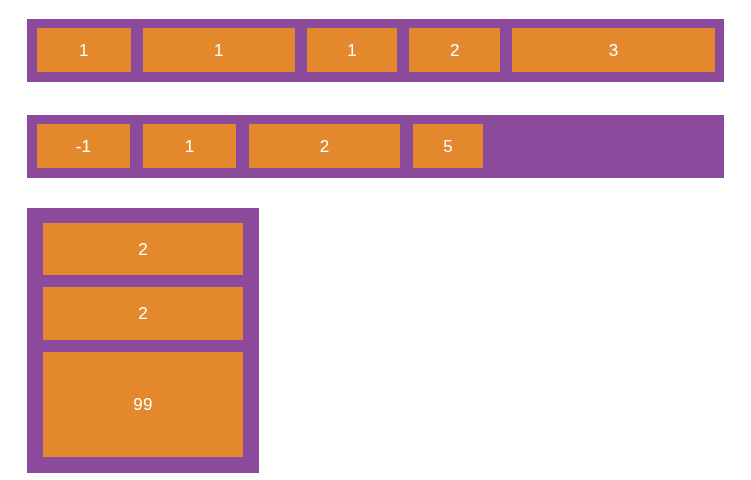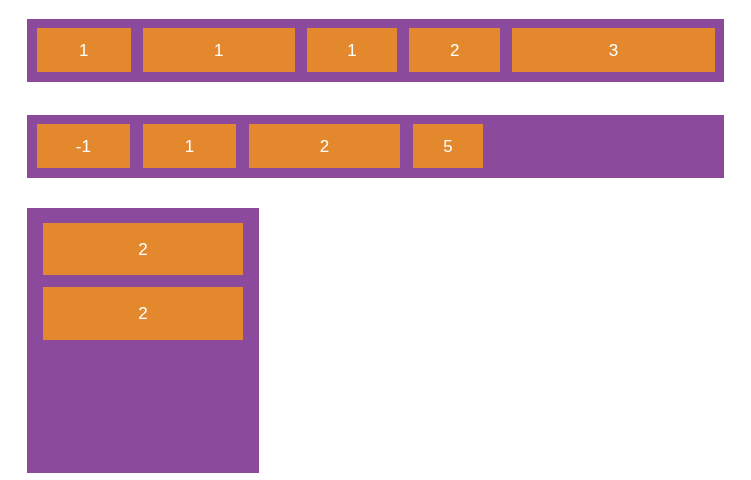--- a/index.html
+++ b/index.html
@@ -107,15 +107,16 @@
     <div class="cell c0">-1</div>
     <div class="cell c1">1</div>
     <div class="cell c2">2</div>
     <div class="cell c3">5</div>
     <div class="filler"></div>
   </div>
 
   <div id="row-three" class="container vertical">
     <div class="cell c0">2</div>
     <div class="cell c1">2</div>
+    <div class="cell c2">99</div>
   </div>
 
 </div>
 
 </body></html>

